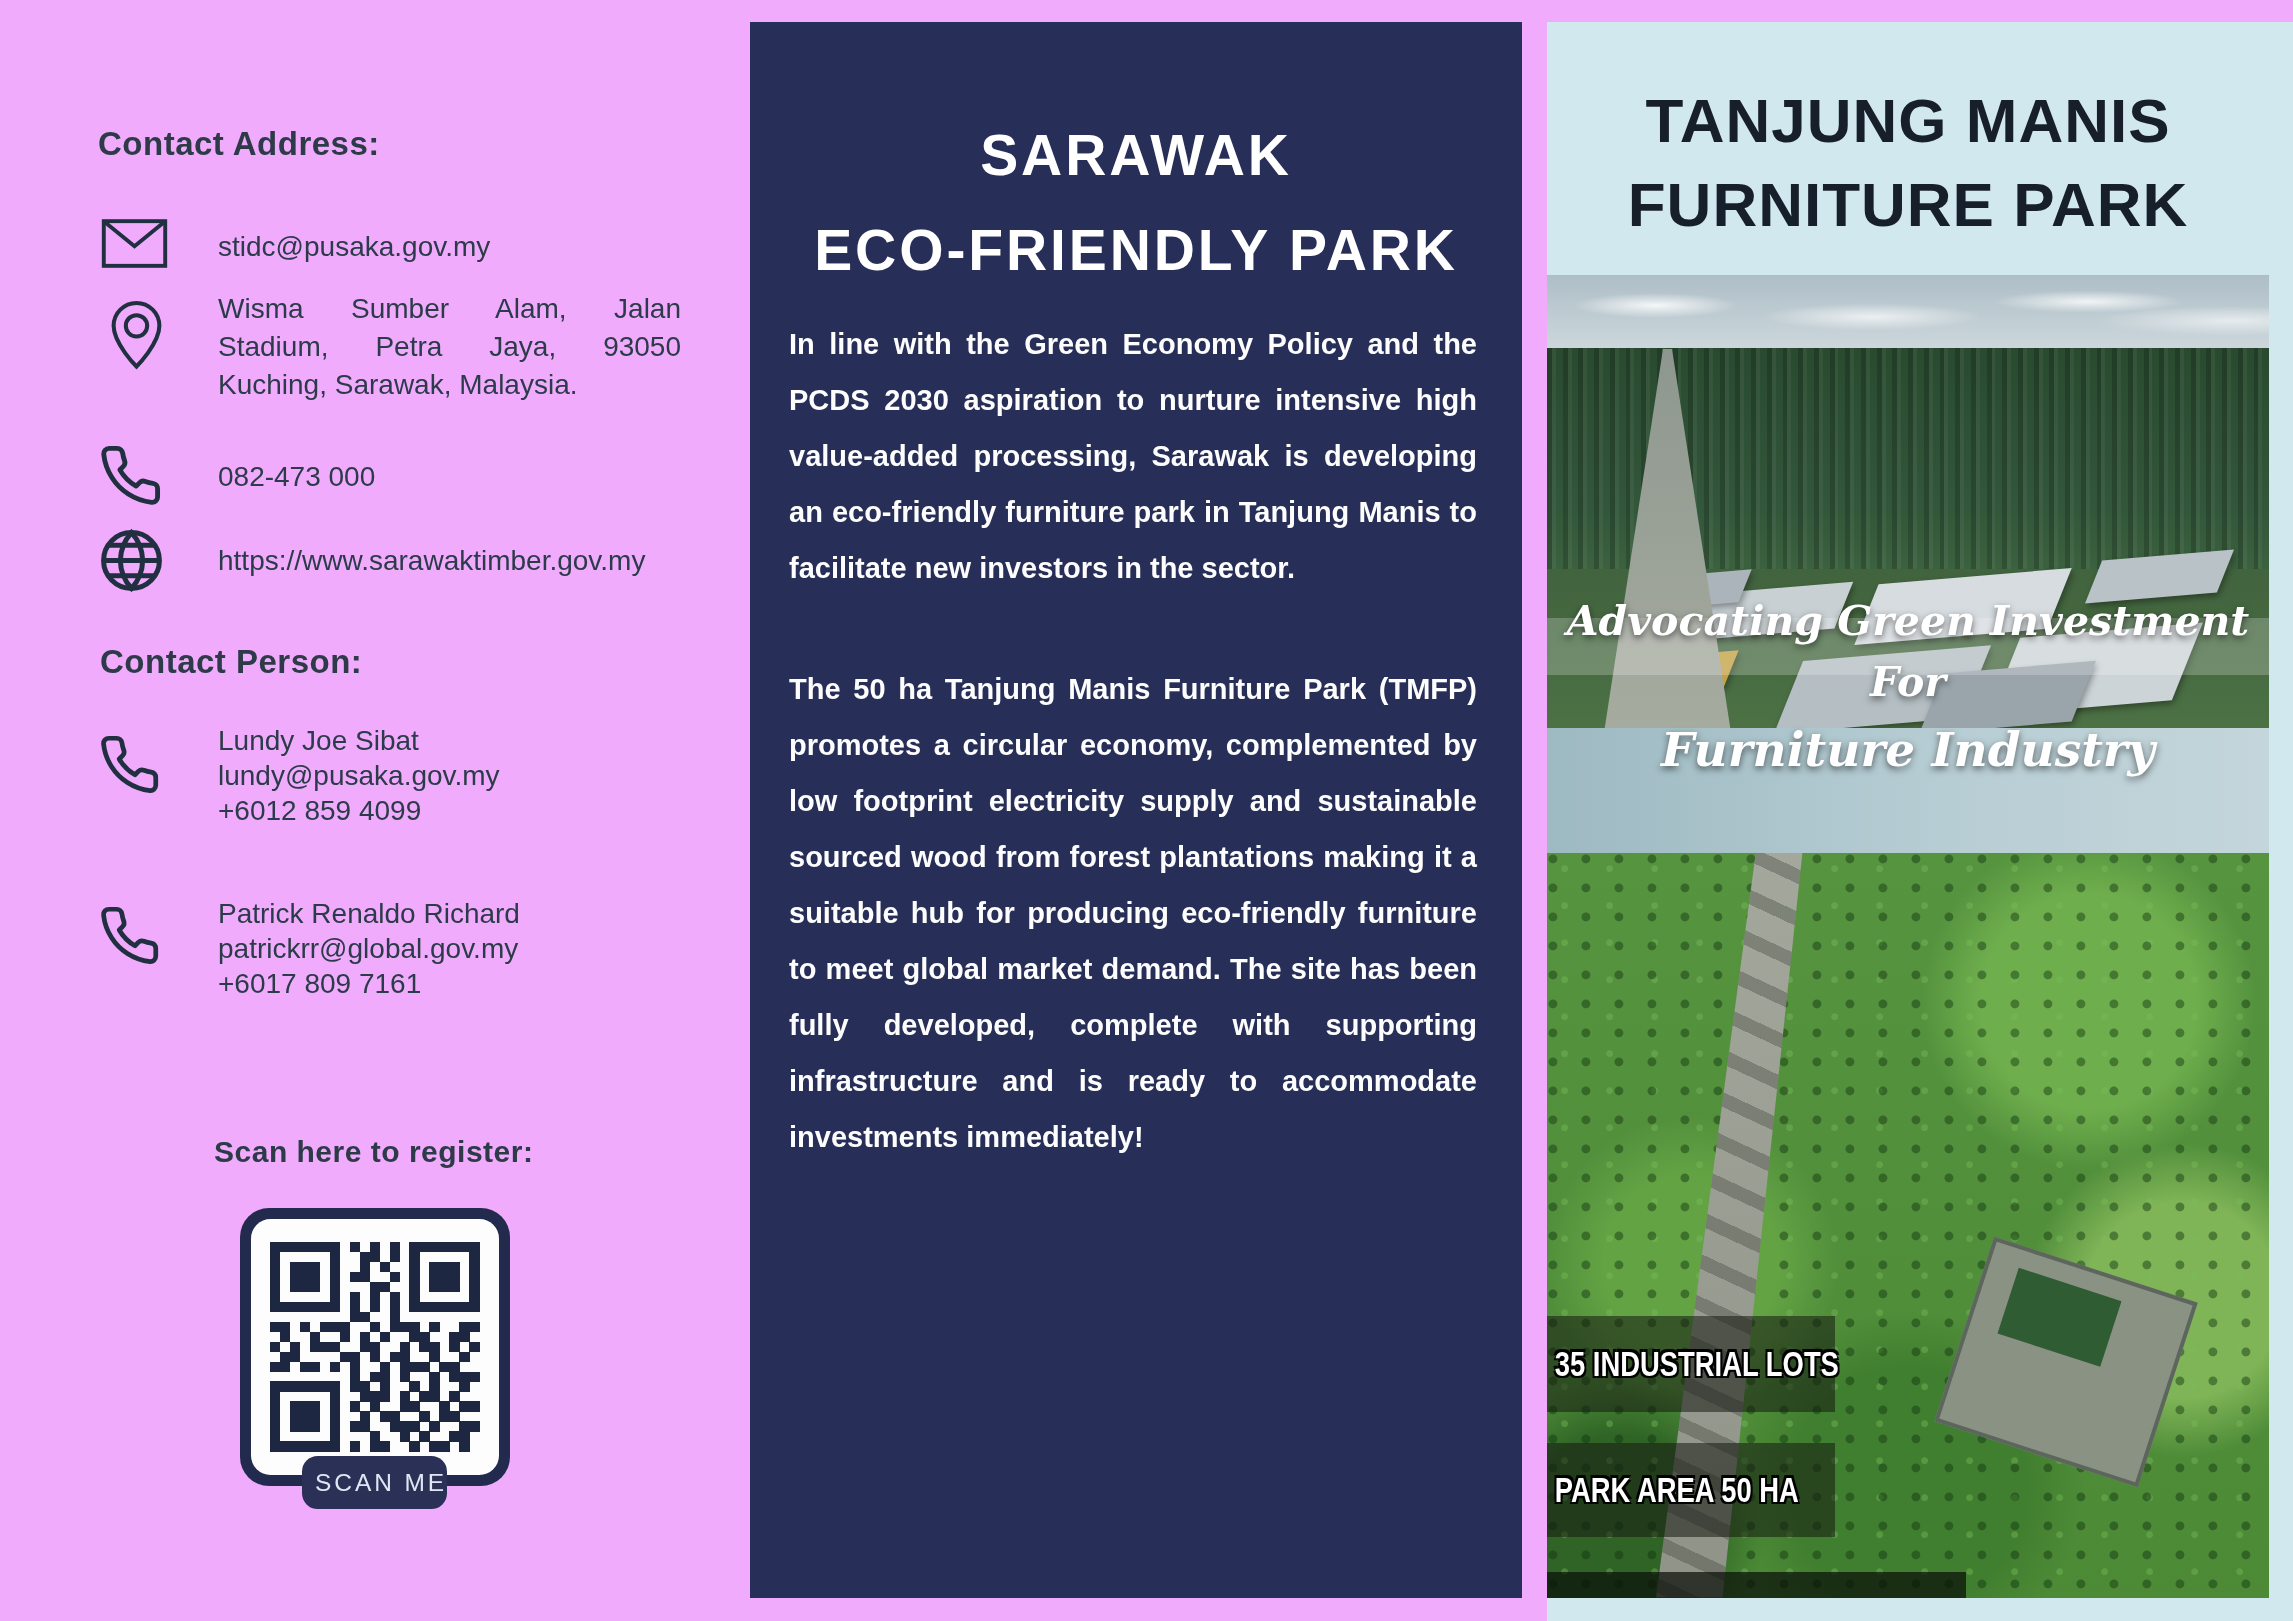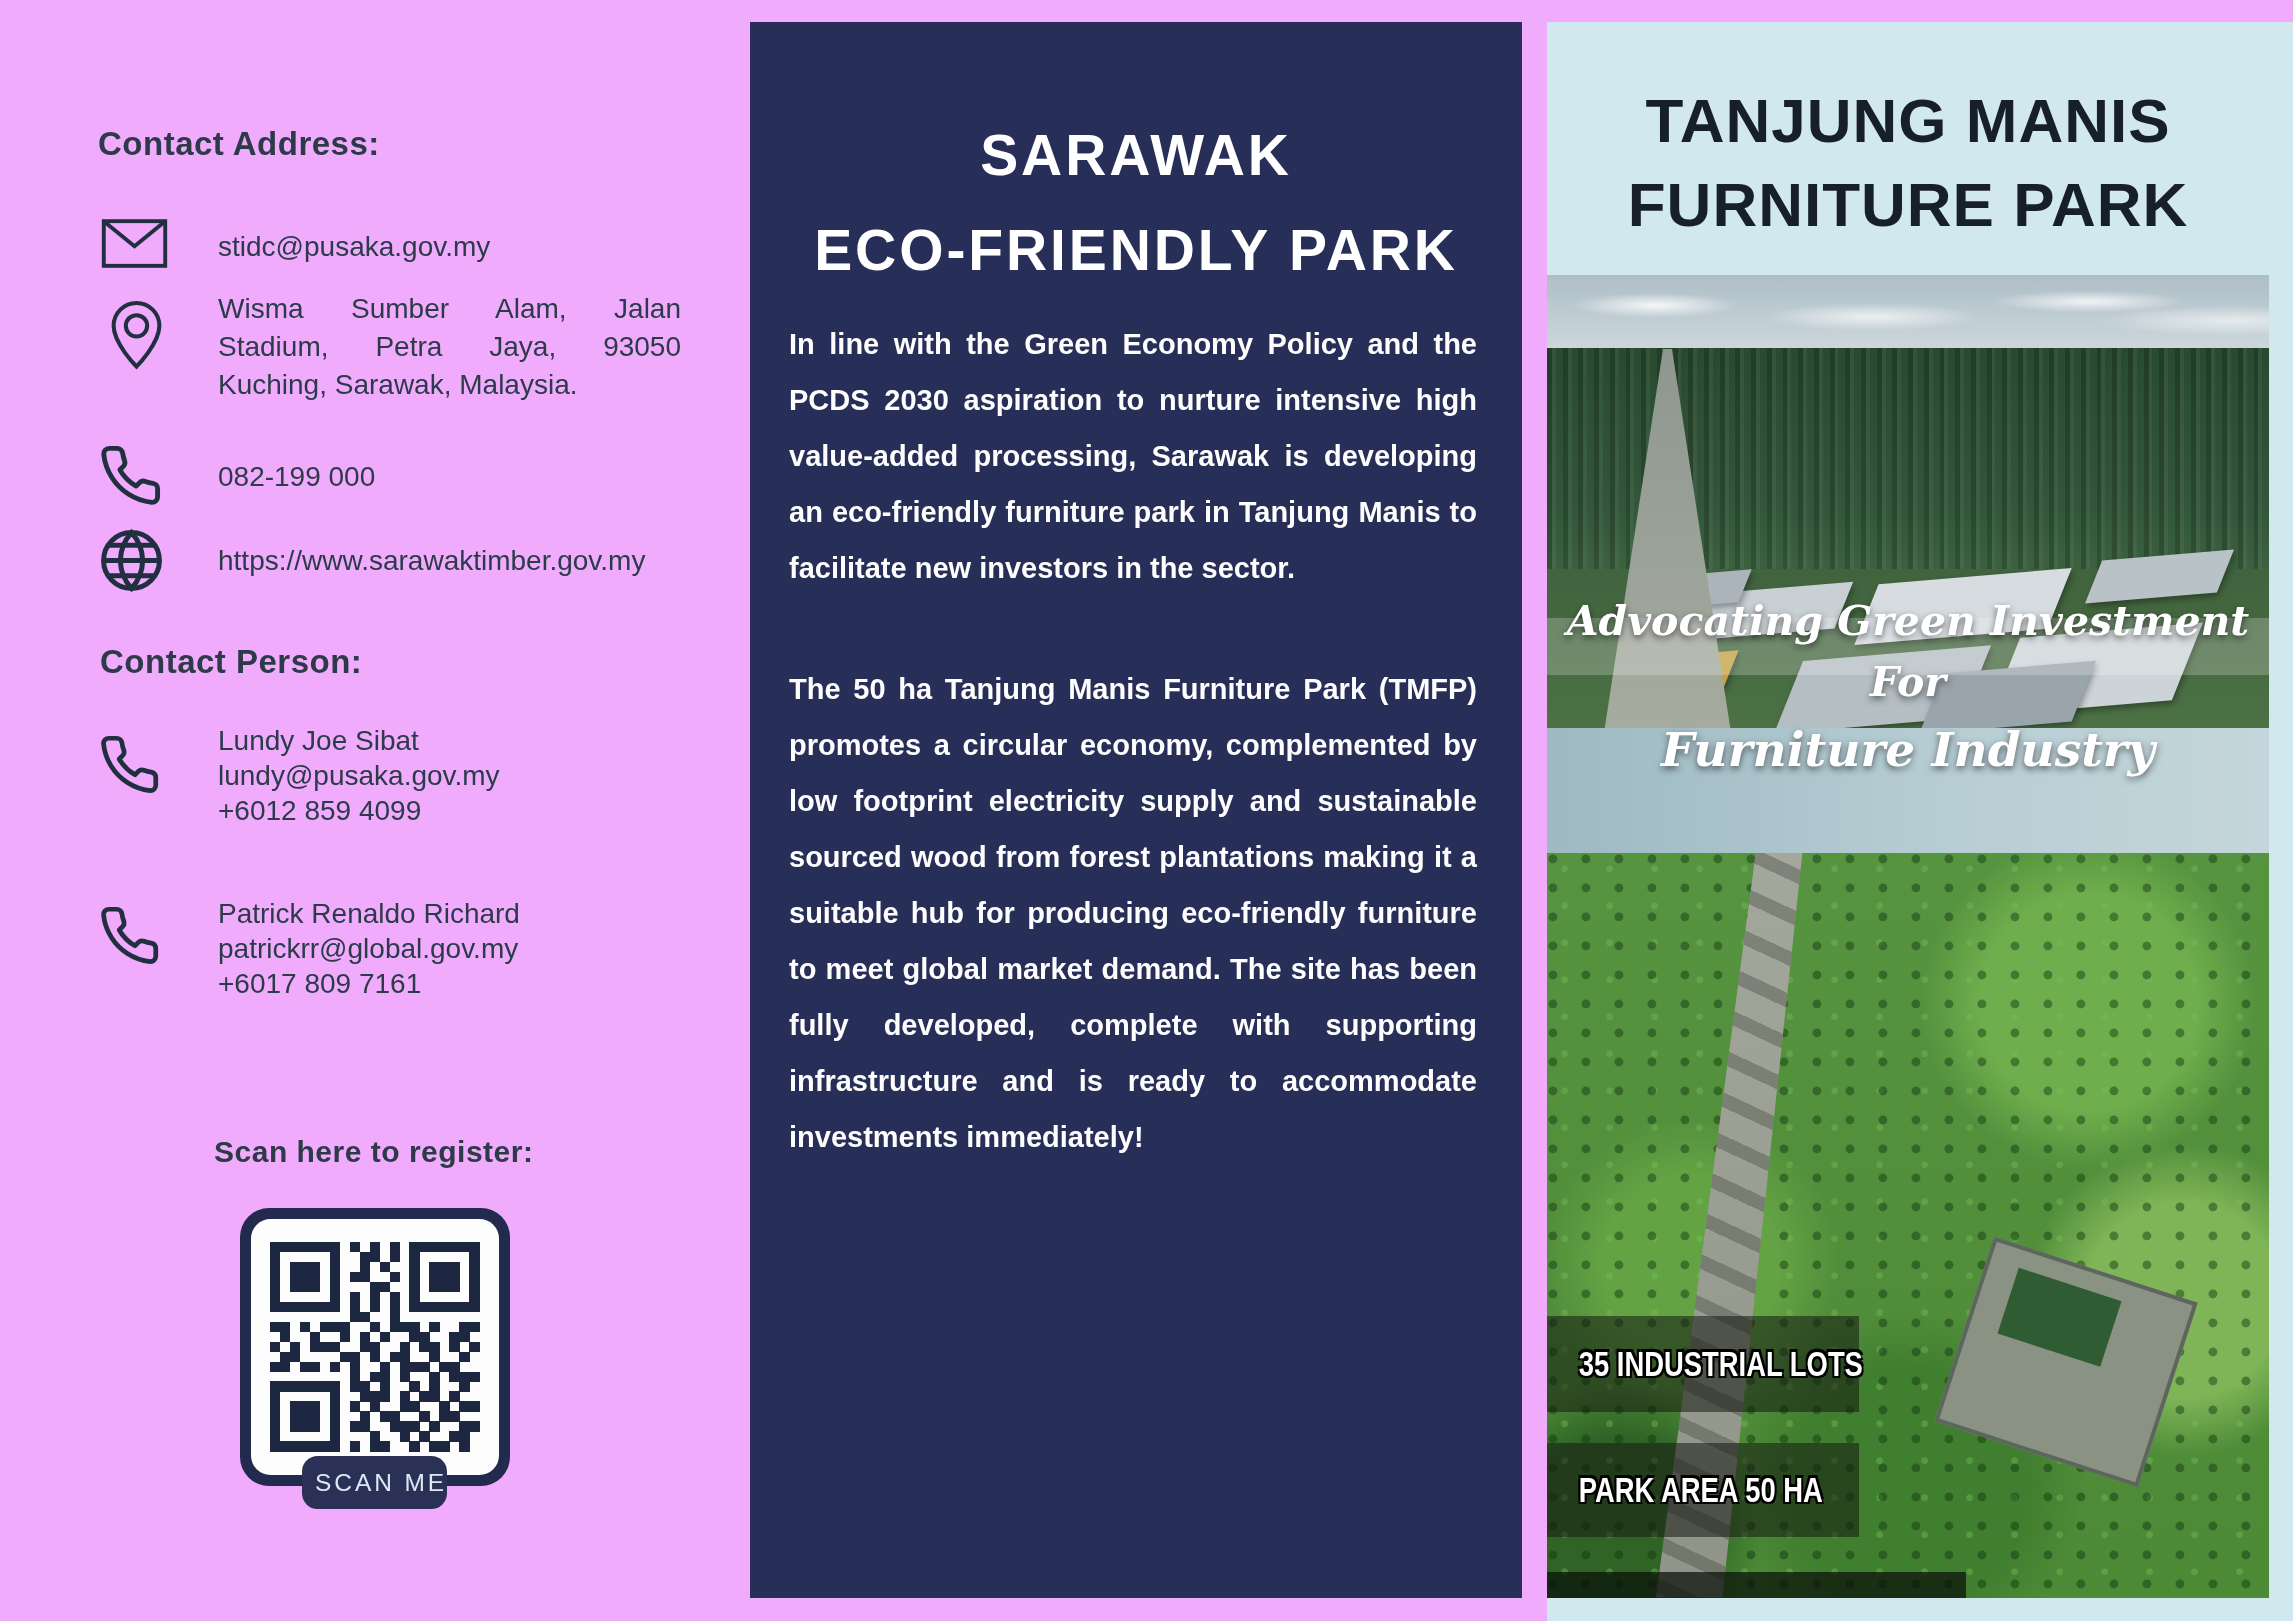--- a/index.html
+++ b/index.html
@@ -118,21 +118,21 @@
   .caption{
     position:absolute;left:0;top:316px;width:100%;text-align:center;color:#ffffff;
     font-family:"DejaVu Serif",serif;font-style:italic;font-weight:bold;
     text-shadow:0 2.9px 7.8px rgba(0,0,0,.55);
   }
   .caption .cap1{font-size:41px;line-height:61px;}
   .caption .cap2{font-size:47px;line-height:74px;}
 
   .stat-bar{
     position:absolute;left:0;width:288px;background:rgba(22,26,18,.55);
-    display:flex;align-items:center;padding-left:24px;
+    display:flex;align-items:center;
   }
   .stat1{top:1041px;height:96px;}
   .stat2{top:1168px;height:94px;}
   .stat-bar span{
     margin-left:7.8px;color:#ffffff;font-size:27.4px;font-weight:bold;white-space:nowrap;
     transform:scaleY(1.3);transform-origin:left center;
     text-shadow:2px 2px 0 rgba(0,0,0,.95),-2px -2px 0 rgba(0,0,0,.95),
                 2px -2px 0 rgba(0,0,0,.95),-2px 2px 0 rgba(0,0,0,.95);
   }
 </style>
@@ -161,21 +161,21 @@
     <div class="addr-line addr-just">Wisma Sumber Alam, Jalan</div>
     <div class="addr-line addr-just">Stadium, Petra Jaya, 93050</div>
     <div class="addr-line">Kuching, Sarawak, Malaysia.</div>
   </div>
 
   <div class="abs lp-icon" style="left:98px;top:443px;">
     <svg width="65" height="65" viewBox="0 0 24 24" fill="none" stroke="currentColor" stroke-width="1.8" stroke-linecap="round" stroke-linejoin="round">
       <path d="M22 16.92v3a2 2 0 0 1-2.18 2 19.79 19.79 0 0 1-8.63-3.07 19.5 19.5 0 0 1-6-6 19.79 19.79 0 0 1-3.07-8.67A2 2 0 0 1 4.11 2h3a2 2 0 0 1 2 1.72 12.84 12.84 0 0 0 .7 2.81 2 2 0 0 1-.45 2.11L8.09 9.91a16 16 0 0 0 6 6l1.27-1.27a2 2 0 0 1 2.11-.45 12.84 12.84 0 0 0 2.81.7A2 2 0 0 1 22 16.92z"></path>
     </svg>
   </div>
-  <div class="abs lp-text" style="left:218px;top:461px;">082-199 000</div>
+  <div class="abs lp-text" style="left:218px;top:461px;">082-473 000</div>
 
   <div class="abs lp-icon" style="left:98px;top:527px;">
     <svg width="67" height="67" viewBox="0 0 24 24" fill="none" stroke="currentColor" stroke-width="1.8">
       <circle cx="12" cy="12" r="10"></circle>
       <line x1="2" y1="12" x2="22" y2="12"></line>
       <line x1="3.5" y1="6.5" x2="20.5" y2="6.5"></line>
       <line x1="3.5" y1="17.5" x2="20.5" y2="17.5"></line>
       <path d="M12 2a15.3 15.3 0 0 1 4 10 15.3 15.3 0 0 1-4 10 15.3 15.3 0 0 1-4-10 15.3 15.3 0 0 1 4-10z"></path>
     </svg>
   </div>

